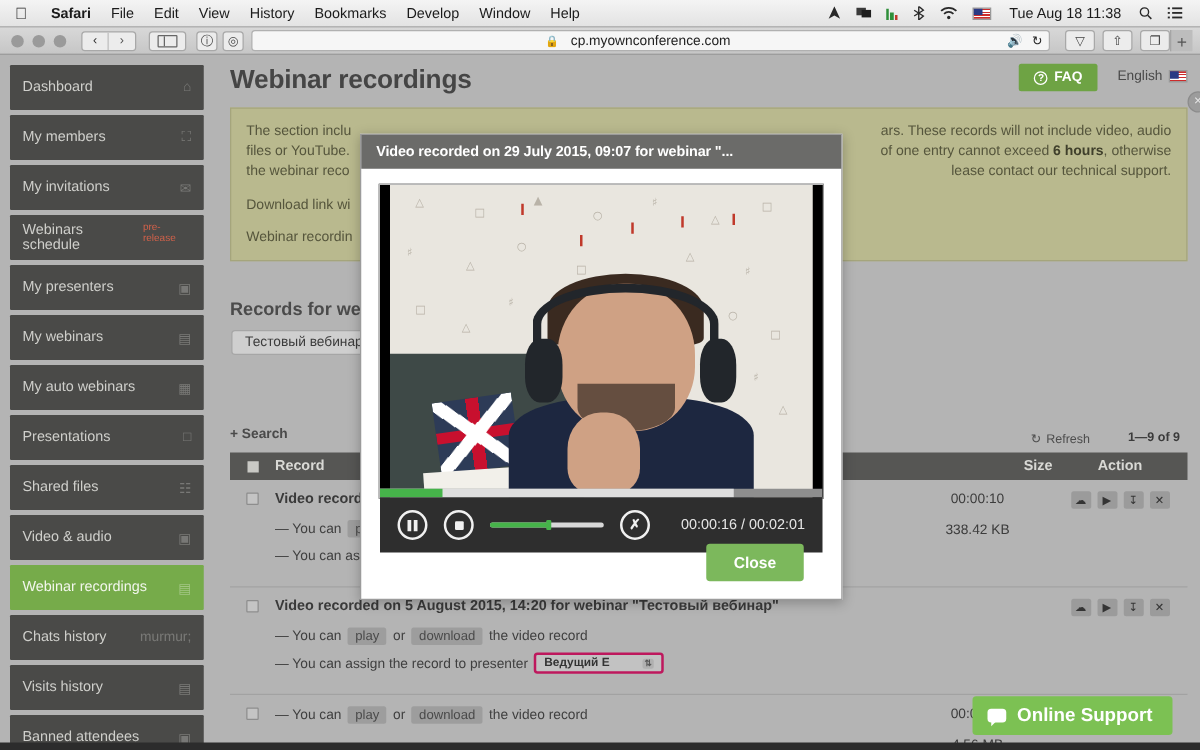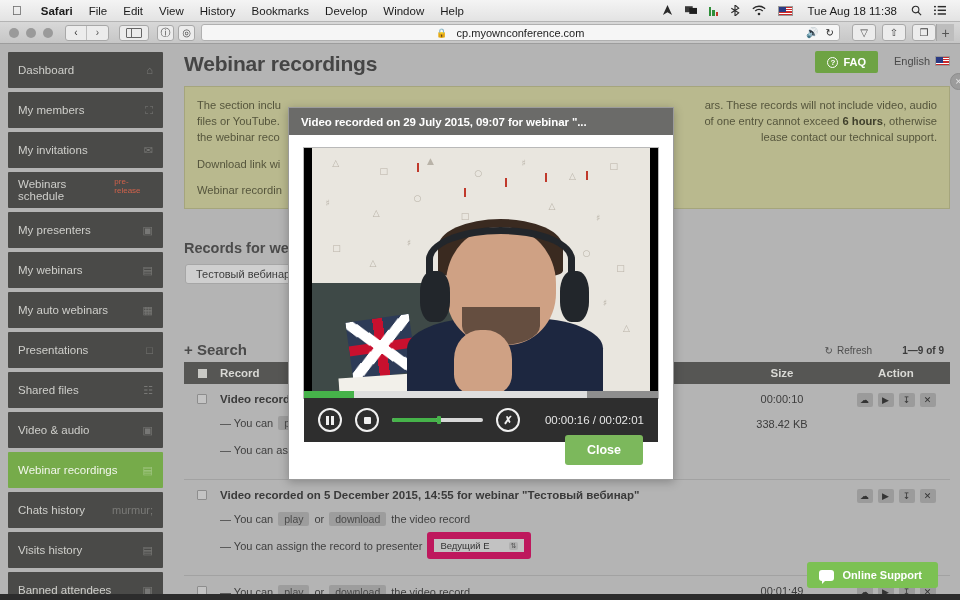--- a/index.html
+++ b/index.html
@@ -107,54 +107,54 @@
     position:absolute; right:-18px; top:-14px; width:17px;height:17px;border-radius:50%;
     background:#9c9c9c; color:#e6e6e6; font-size:11px; display:flex;align-items:center;justify-content:center;
     border:1px solid #8c8c8c;
   }
   .h2 { position:absolute; left:4px; top:196px; font-size:14.5px; font-weight:bold; color:#4b4b4b;}
   .webinar-select {
     position:absolute; left:5px; top:220px; height:20px; padding:0 10px;
     background:#cfcfcf; border:1px solid #a6a6a6; border-radius:3px;
     font-size:11px; color:#3c3c3c; display:flex; align-items:center;
   }
-  .searchlink { position:absolute; left:4px; top:297px; font-size:15px; font-weight:bold; color:#4a4a4a; }
+  .searchlink { position:absolute; left:4px; top:297px; font-size:11px; font-weight:bold; color:#4a4a4a; }
   .refresh { position:absolute; right:88px; top:301px; font-size:10px; color:#4e4e4e; display:flex; gap:4px; align-items:center;}
   .pagecount { position:absolute; right:16px; top:301px; font-size:10px; color:#3b3b3b; font-weight:bold;}
 
   
   .tbl { position:absolute; left:4px; right:10px; top:318px; }
   .tbl-head {
     height:22px; background:#565654; color:#d9d9d5; display:flex; align-items:center;
     font-size:11.5px; font-weight:bold;
   }
   .tbl-head .c-chk { width:36px; display:flex; justify-content:center; }
   .tbl-head .c-chk .box { width:9px;height:9px;background:#c9c9c5; display:block;}
   .tbl-head .c-rec { flex:1; }
-  .tbl-head .c-size { width:120px; text-align:center; }
+  .tbl-head .c-size { width:120px; text-align:right; }
   .tbl-head .c-act { width:108px; text-align:center; }
 
   .row { display:flex; border-bottom:1px solid #a2a2a2; padding: 9px 0 10px; position:relative; }
   .row .c-chk { width:36px; display:flex; justify-content:center; padding-top:1px;}
   .row .c-chk .cb { width:10px;height:10px;border:1px solid #8d8d8d;background:#c4c4c4;display:block;border-radius:1px;}
   .row .c-main { flex:1; }
   .row .c-size { width:120px; text-align:center; font-size:11px; color:#3c3c3c; }
   .row .c-size .dur { display:block; margin-bottom:13px; }
   .row .c-act { width:108px; display:flex; gap:5px; justify-content:center; align-items:flex-start;}
   .actbtn {
     width:16px;height:14px;background:#9b9b9b;border-radius:2px;color:#343434;
     display:flex;align-items:center;justify-content:center;font-size:9px;
   }
   .row .title { font-size:11.5px; font-weight:bold; color:#3a3a3a; margin-bottom:11px;}
   .row .sub { font-size:11px; color:#3f3f3f; margin-bottom:6px; display:flex; align-items:center; gap:5px;}
   .chip { background:#9d9d9d; color:#4a4a4a; padding:1px 6px; border-radius:2px; font-size:10.5px; }
   .presel {
-    background:#c2c2c2; border:7px solid #be185d; border-radius:3px;
+    background:#c2c2c2; border:2px solid #be185d; border-radius:3px;
     font-size:9.5px; color:#333; padding:1px 6px; width:104px;
-    display:flex; align-items:center; justify-content:space-between;
+    display:flex; align-items:center; justify-content:space-between;font-weight:bold;
   }
   .presel .arw { color:#555; font-size:7px; background:#b0b0b0; padding:0 2px; border-radius:2px;}
   .modal {
     position:absolute; left:288px; top:63px; width:386px; height:373px;
     background:#fff; border:1px solid #9b9b9b; box-shadow:0 2px 9px rgba(0,0,0,.25);
   }
   .modal-head {
     height:27px; background:#6b6b69; color:#fff; font-size:11.5px; font-weight:bold;
     display:flex; align-items:center; padding-left:12px; letter-spacing:-.1px;
   }
@@ -212,21 +212,21 @@
 
   .modal-foot { position:absolute; left:0; right:16px; bottom:0; height:54px; }
   .closebtn {
     position:absolute; right:14px; top:10px; background:#7cb85c; color:#fff;
     font-size:12.5px; font-weight:bold; padding:8px 22px; border-radius:3px; border:none;
   }
 
   
   .support {
     position:absolute; right:22px; bottom:8px; background:#7cc153; color:#fff;
-    font-size:11px; font-weight:bold; padding:7px 16px 7px 12px; border-radius:3px;
+    font-size:15px; font-weight:bold; padding:7px 16px 7px 12px; border-radius:3px;
     display:flex; align-items:center; gap:9px;
   }
   .support .bub { width:15px;height:11px;background:#fff;border-radius:3px;position:relative;}
   .support .bub::after{content:"";position:absolute;left:3px;bottom:-3px;border-left:4px solid #fff;border-bottom:4px solid transparent;}
   .botbar { position:absolute; left:0; bottom:0; width:960px; height:6px; background:#2c2c2c; }
 </style>
 </head>
 <body>
 
 <div id="root">
@@ -485,21 +485,21 @@
               <span class="actbtn">↧</span>
               <span class="actbtn">✕</span>
             </div>
           </div>
 
           <div class="row">
             <div class="c-chk">
                 <span class="cb"></span>
               </div>
             <div class="c-main">
-              <div class="title">Video recorded on 5 December 2015, 14:55 for webinar "Тестовый вебинар"</div>
+              <div class="title">Video recorded on 5 August 2015, 14:20 for webinar "Тестовый вебинар"</div>
               <div class="sub">
                 <span>— You can</span>
                 <span class="chip">play</span>
                 <span>or</span>
                 <span class="chip">download</span>
                 <span>the video record</span>
               </div>
               <div class="sub">
                 <span>— You can assign the record to presenter</span>
                 <span class="presel">

